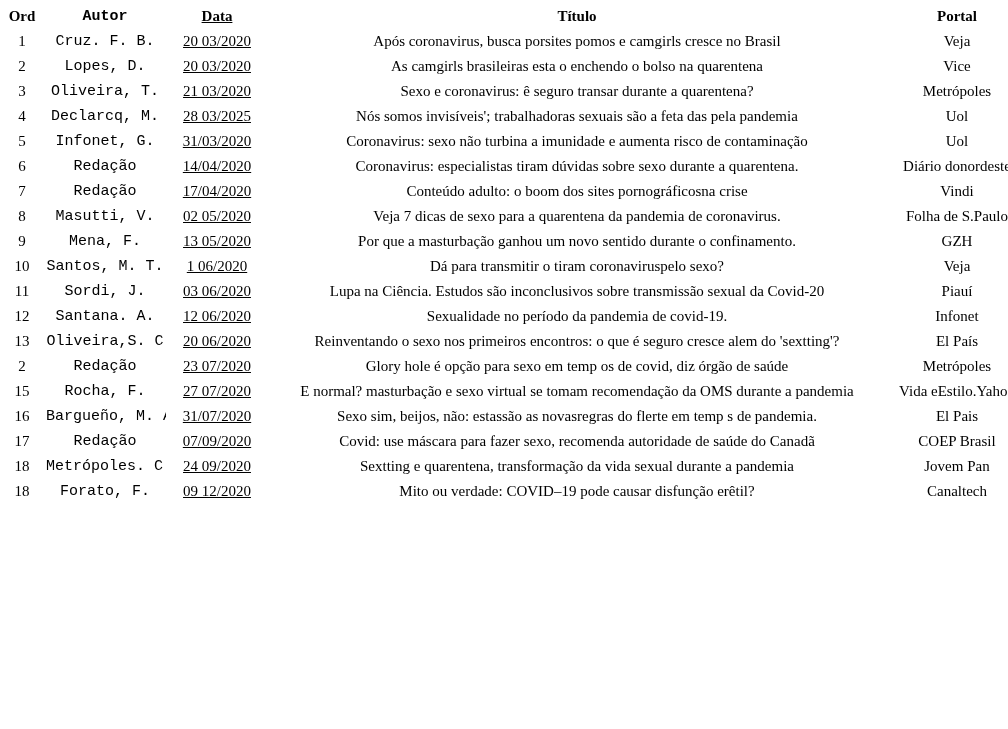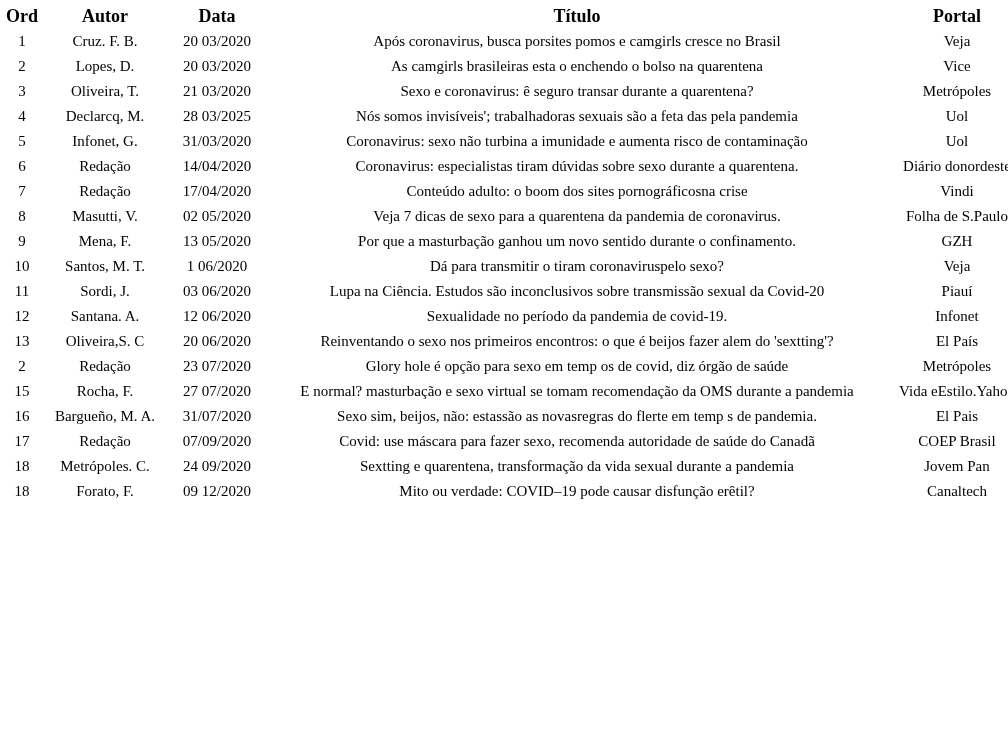--- a/index.html
+++ b/index.html
@@ -24,25 +24,25 @@
     font-size: 15px;
     line-height: 17px;
     padding: 4px 2px;
     text-align: center;
     vertical-align: middle;
     white-space: nowrap;
     overflow: hidden;
   }
   table.articles th {
     font-weight: bold;
-    font-size: 18px;
+    font-size: 15px;
   }
   .col0 { width: 40px; }
-  .col1 { width: 118px; }
-  .col2 { width: 98px; }
+  .col1 { width: 118px; font-family: Liberation Mono, monospace; }
+  .col2 { width: 98px; text-decoration: underline; }
   .col3 { width: 614px; }
   .col4 { width: 138px; }
 </style>
 </head>
 <body>
 
 <table class="articles">
   <thead>
     <tr>
       <th class="col0">Ord</th>
@@ -134,21 +134,21 @@
         <td class="col0">12</td>
         <td class="col1">Santana. A.</td>
         <td class="col2">12 06/2020</td>
         <td class="col3">Sexualidade no período da pandemia de covid-19.</td>
         <td class="col4">Infonet</td>
       </tr>
       <tr>
         <td class="col0">13</td>
         <td class="col1">Oliveira,S. C</td>
         <td class="col2">20 06/2020</td>
-        <td class="col3">Reinventando o sexo nos primeiros encontros: o que é beijos fazer alem do 'sextting'?</td>
+        <td class="col3">Reinventando o sexo nos primeiros encontros: o que é seguro cresce alem do 'sextting'?</td>
         <td class="col4">El País</td>
       </tr>
       <tr>
         <td class="col0">2</td>
         <td class="col1">Redação</td>
         <td class="col2">23 07/2020</td>
         <td class="col3">Glory hole é opção para sexo em temp os de covid, diz órgão de saúde</td>
         <td class="col4">Metrópoles</td>
       </tr>
       <tr>

